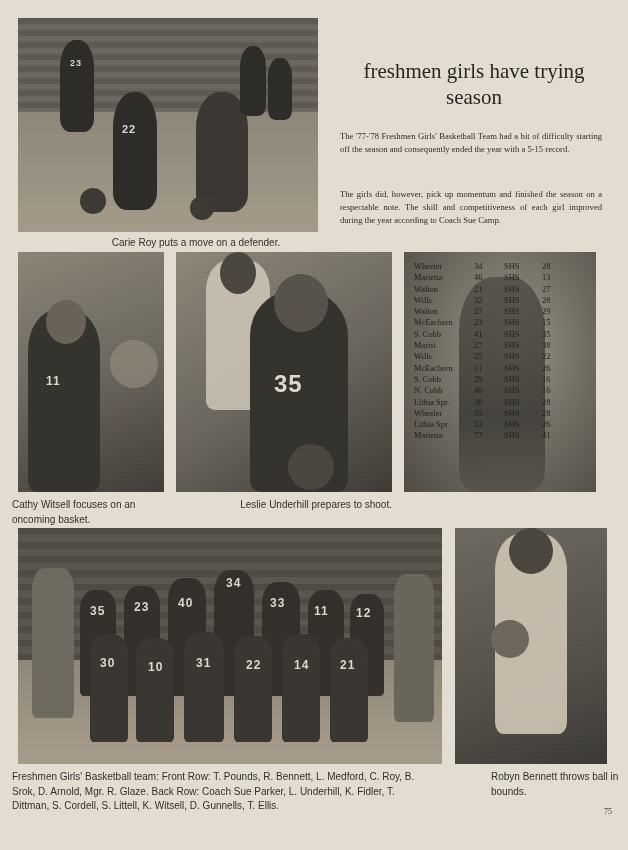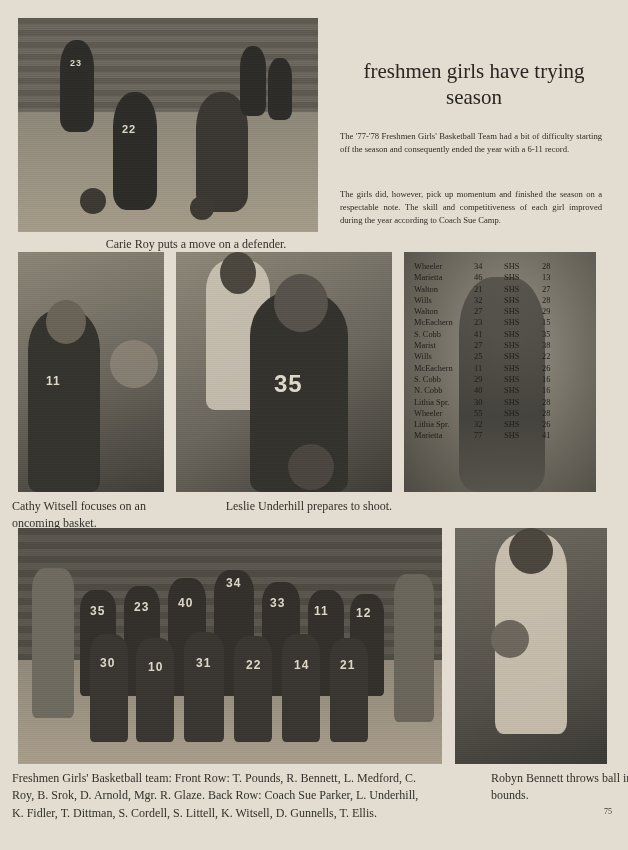--- a/index.html
+++ b/index.html
@@ -28,22 +28,22 @@
   }
   .photo .grain {
     position: absolute;
     inset: 0;
     background:
       repeating-linear-gradient(0deg, rgba(255,255,255,0.035) 0 1px, rgba(0,0,0,0.035) 1px 2px);
     mix-blend-mode: overlay;
   }
   .caption {
     position: absolute;
-    font-family: Liberation Serif, serif;
-    font-size: 12px;
+    font-family: Liberation Sans, sans-serif;
+    font-size: 10px;
     line-height: 1.45;
     color: #33302a;
   }
 
   
   .headline {
     position: absolute;
     left: 340px;
     top: 58px;
     width: 268px;
@@ -184,21 +184,21 @@
     <div class="figure" style="left:250px;top:40px;width:24px;height:62px;"></div>
 
     <div style="position:absolute;left:62px;top:170px;width:26px;height:26px;border-radius:50%;background:#3d3a34;"></div>
     <div style="position:absolute;left:172px;top:178px;width:24px;height:24px;border-radius:50%;background:#3d3a34;"></div>
     <div class="grain"></div>
   </div>
   <div class="caption" style="left:86px;top:236px;width:220px;text-align:center;">Carie Roy puts a move on a defender.</div>
 
   <div class="headline">freshmen girls have trying season</div>
 
-  <div class="bodytext" style="left:340px;top:130px;width:262px;">The '77-'78 Freshmen Girls' Basketball Team had a bit of difficulty starting off the season and consequently ended the year with a 6-11 record.</div>
+  <div class="bodytext" style="left:340px;top:130px;width:262px;">The '77-'78 Freshmen Girls' Basketball Team had a bit of difficulty starting off the season and consequently ended the year with a 5-15 record.</div>
   <div class="bodytext" style="left:340px;top:188px;width:262px;">The girls did, however, pick up momentum and finished the season on a respectable note. The skill and competitiveness of each girl improved during the year according to Coach Sue Camp.</div>
 
   <div class="photo p-cathy">
     <div style="position:absolute;left:10px;top:58px;width:72px;height:182px;background:#35332d;border-radius:40% 40% 12% 12% / 22% 22% 6% 6%;"></div>
     <div style="position:absolute;left:28px;top:48px;width:40px;height:44px;border-radius:50%;background:#6a6256;"></div>
     <span class="jersey-num" style="left:28px;top:122px;font-size:12px;">11</span>
     <div style="position:absolute;left:92px;top:88px;width:48px;height:48px;border-radius:50%;background:#8f8779;opacity:0.75;"></div>
     <div class="grain"></div>
   </div>
   <div class="caption" style="left:12px;top:498px;width:160px;">Cathy Witsell focuses on an oncoming basket.</div>

